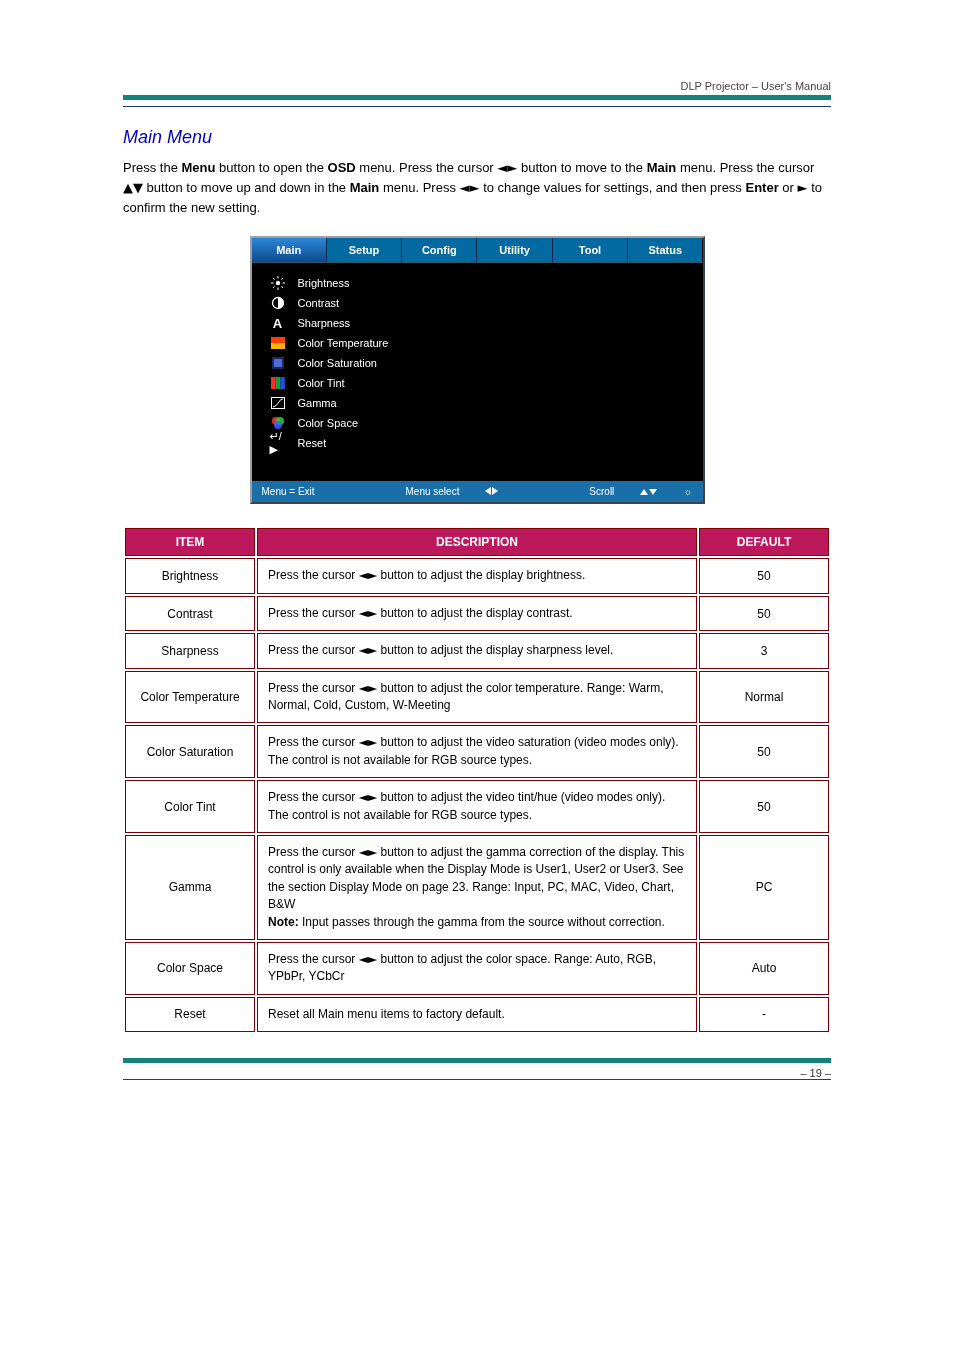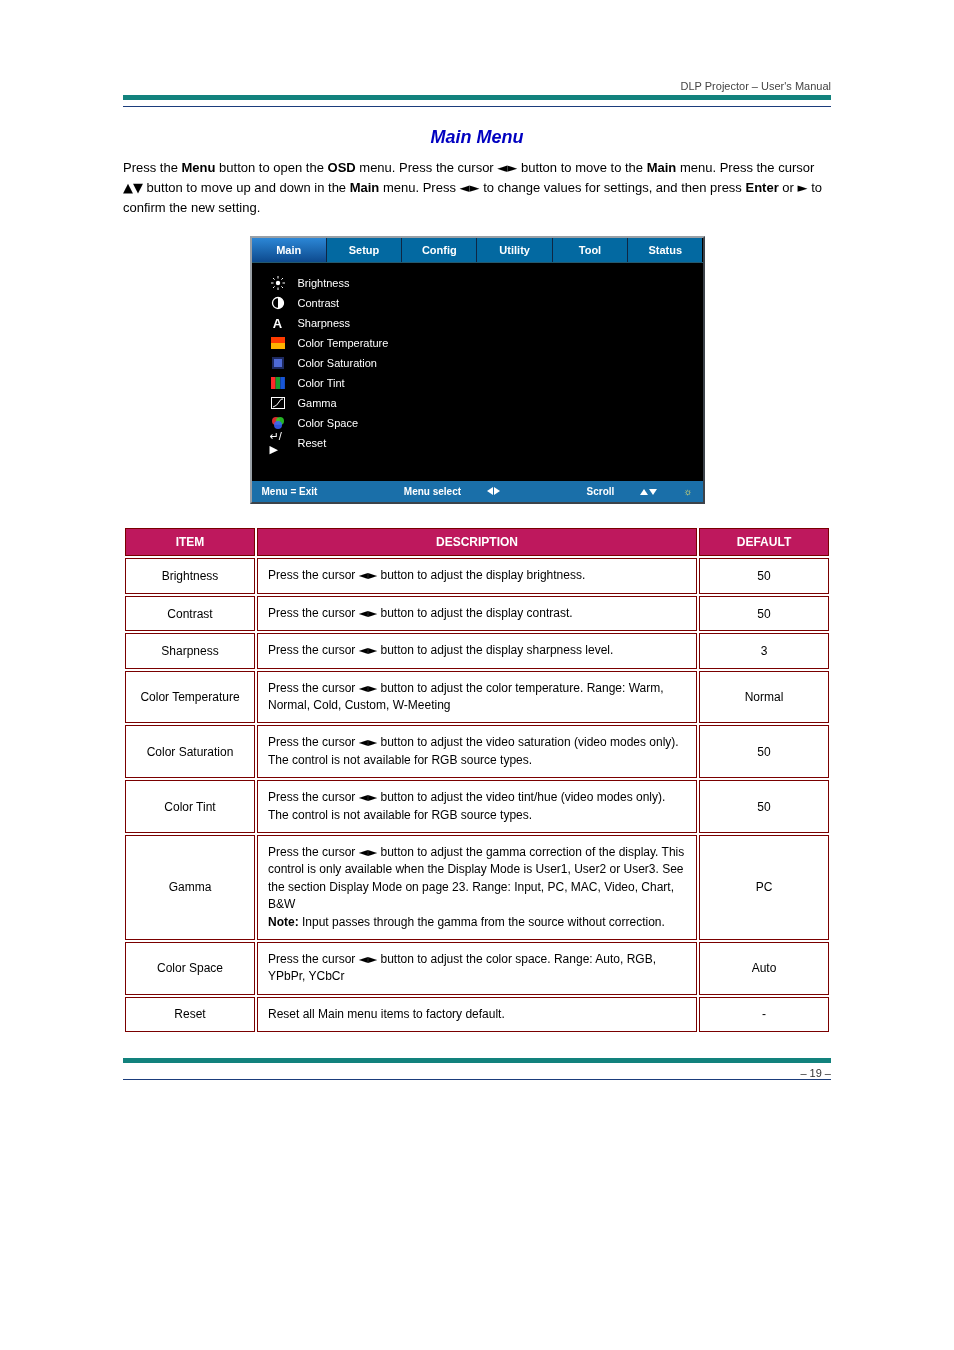--- a/index.html
+++ b/index.html
@@ -1,33 +1,33 @@
 <!DOCTYPE html>
 <html><head>
 <meta charset="utf-8">
 <style>
   html,body{margin:0;padding:0;background:#fff;font-family:Arial,Helvetica,sans-serif;color:#000;}
   .page{width:856px;min-height:1350px;margin:0 auto;position:relative;box-sizing:border-box;padding:80px 74px 0 74px;}
   .section-rule-teal{height:5px;background:#12827d;margin-bottom:6px;}
   .section-rule-blue{height:1px;background:#1b3d7c;margin-bottom:20px;}
-  h2.main-heading{color:#0000c0;font-style:italic;font-weight:bold;font-size:18px;margin:0 0 10px 0;text-align:center;}
+  h2.main-heading{color:#0000c0;font-style:italic;font-weight:normal;font-size:18px;margin:0 0 10px 0;}
   .intro{font-size:13px;line-height:1.55;margin:4px 0 18px 0;}
   .strong{font-weight:bold;margin-top:40px;}
   .arrows{font-family:"DejaVu Sans",Arial,sans-serif;}
   .osd-wrap{width:455px;margin:0 auto 22px auto;}
   .osd{border:2px solid #9aa0a6;border-right-color:#3d434a;border-bottom-color:#3d434a;background:#000;position:relative;font-size:11px;color:#fff;}
   .osd-tabs{display:flex;border-bottom:1px solid #24586e;}
   .osd-tab{flex:1 1 0;text-align:center;padding:6px 0;font-weight:bold;font-size:11px;background:#0369a1;color:#fff;border-right:1px solid #0e2744;}
   .osd-tab:last-child{border-right:none;}
   .osd-tab.active{background:linear-gradient(#2c87d6,#0d4a8e);}
   .osd-body{padding:10px 14px 28px 18px;background:#000;}
   .osd-item{display:flex;align-items:center;gap:12px;padding:3px 0;}
   .osd-ico{width:16px;height:14px;display:flex;align-items:center;justify-content:center;font-size:11px;}
   .osd-label{font-size:11px;color:#fff;}
-  .osd-footer{display:flex;align-items:center;background:#1a6fa9;color:#fff;font-size:10px;padding:5px 10px;gap:26px;font-weight:bold;}
+  .osd-footer{display:flex;align-items:center;background:#1a6fa9;color:#fff;font-size:10px;padding:5px 10px;gap:26px;}
   .osd-footer .spacer{flex:1;}
   .tri-up{display:inline-block;width:0;height:0;border-left:4px solid transparent;border-right:4px solid transparent;border-bottom:6px solid #fff;margin-right:1px;}
   .tri-down{display:inline-block;width:0;height:0;border-left:4px solid transparent;border-right:4px solid transparent;border-top:6px solid #fff;}
   .tri-left{display:inline-block;width:0;height:0;border-top:4px solid transparent;border-bottom:4px solid transparent;border-right:6px solid #fff;margin-right:1px;}
   .tri-right{display:inline-block;width:0;height:0;border-top:4px solid transparent;border-bottom:4px solid transparent;border-left:6px solid #fff;}
   
   table.spec{width:100%;border-collapse:separate;border-spacing:2px;font-size:12px;margin-top:4px;}
   table.spec th{background:#be185d;color:#fff;font-weight:bold;text-align:center;padding:6px 4px;border:1px solid #7a0000;font-size:12px;}
   table.spec td{background:#fff;border:1px solid #7a0000;padding:8px 10px;vertical-align:top;}
   table.spec td.item{text-align:center;vertical-align:middle;font-size:12px;}

